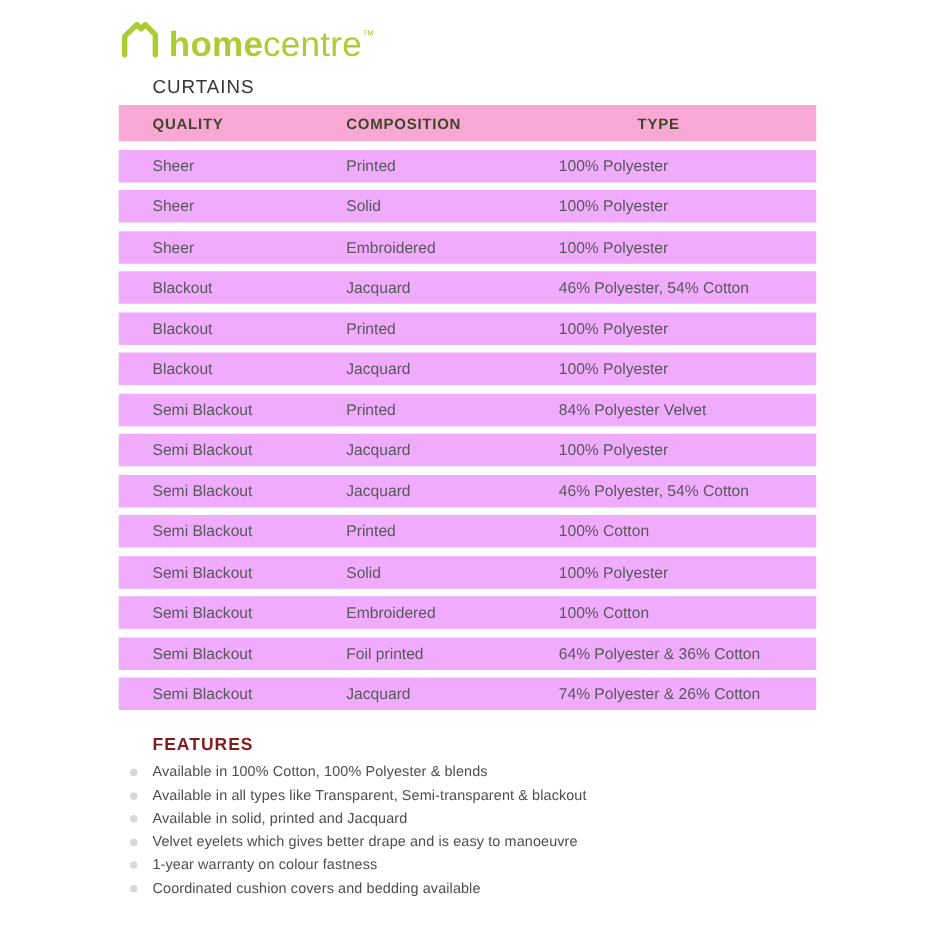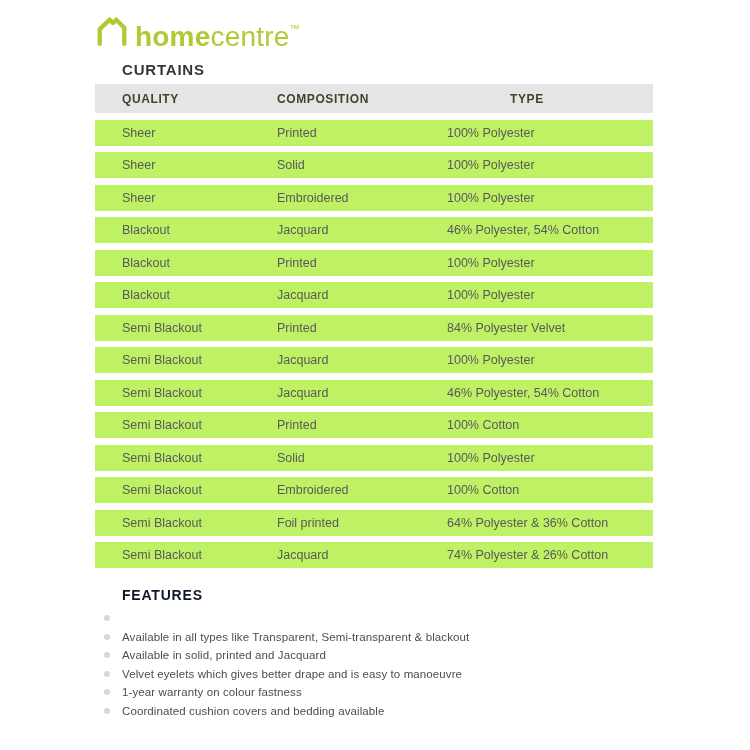--- a/index.html
+++ b/index.html
@@ -8,35 +8,35 @@
 
   
   .logo { position:absolute; left:95px; top:13px; display:flex; align-items:flex-start; }
   .logo svg { width:34px; height:32px; margin-right:6px; margin-top:2px; }
   .logo-text { font-size:28px; line-height:32px; color:#aeca35; letter-spacing:0.2px; }
   .logo-home { font-weight:700; }
   .logo-centre { font-weight:400; }
   .logo-tm { font-size:10px; vertical-align:14px; color:#aeca35; font-weight:400; }
 
   
-  .page-title { position:absolute; left:122px; top:61px; font-size:15px; font-weight:700;
+  .page-title { position:absolute; left:122px; top:61px; font-size:15px; font-weight:400;
     color:#363636; letter-spacing:0.8px; }
 
   
   .spec-table { position:absolute; left:95px; top:84px; width:558px; }
-  .thead { display:flex; align-items:center; height:29px; background:#e5e5e5; }
+  .thead { display:flex; align-items:center; height:29px; background:#f9a8d4; }
   .thead .cell { font-size:12px; font-weight:700; color:#40452a; letter-spacing:0.6px; }
-  .trow { display:flex; align-items:center; height:26px; background:#bef264; margin-top:6.5px;justify-content:space-between; }
+  .trow { display:flex; align-items:center; height:26px; background:#f0abfc; margin-top:6.5px;justify-content:space-between; }
   .trow .cell { font-size:12.5px; color:#58595b; }
   .cell { padding-left:27px; overflow:hidden; white-space:nowrap; }
   .col0 { width:155px; } .col1 { width:170px; } .col2 { width:233px; }
 
   
   .features-title { position:absolute; left:122px; top:587px; font-size:14px; font-weight:700;
-    color:#0f172a; letter-spacing:0.8px; }
+    color:#7f1d1d; letter-spacing:0.8px; }
   .features-list { position:absolute; left:95px; top:609px; width:600px; list-style:none; }
   .features-list li { display:flex; align-items:center; height:18.5px; }
   .dot { width:6px; height:6px; border-radius:50%; background:#d8d8d8; margin-left:9px; flex:0 0 6px; }
   .feature-text { margin-left:12px; font-size:11.5px; color:#4d4d4d; letter-spacing:0.1px; }
 </style>
 </head>
 <body>
 
 <div class="page">
 
@@ -127,20 +127,21 @@
           <div class="cell col2">74% Polyester &amp; 26% Cotton</div>
         </div>
       </div>
   </div>
 
   <h2 class="features-title">FEATURES</h2>
 
   <ul class="features-list">
       <li>
         <span class="dot"></span>
+        <span class="feature-text">Available in 100% Cotton, 100% Polyester &amp; blends</span>
       </li>
       <li>
         <span class="dot"></span>
         <span class="feature-text">Available in all types like Transparent, Semi-transparent &amp; blackout</span>
       </li>
       <li>
         <span class="dot"></span>
         <span class="feature-text">Available in solid, printed and Jacquard</span>
       </li>
       <li>

